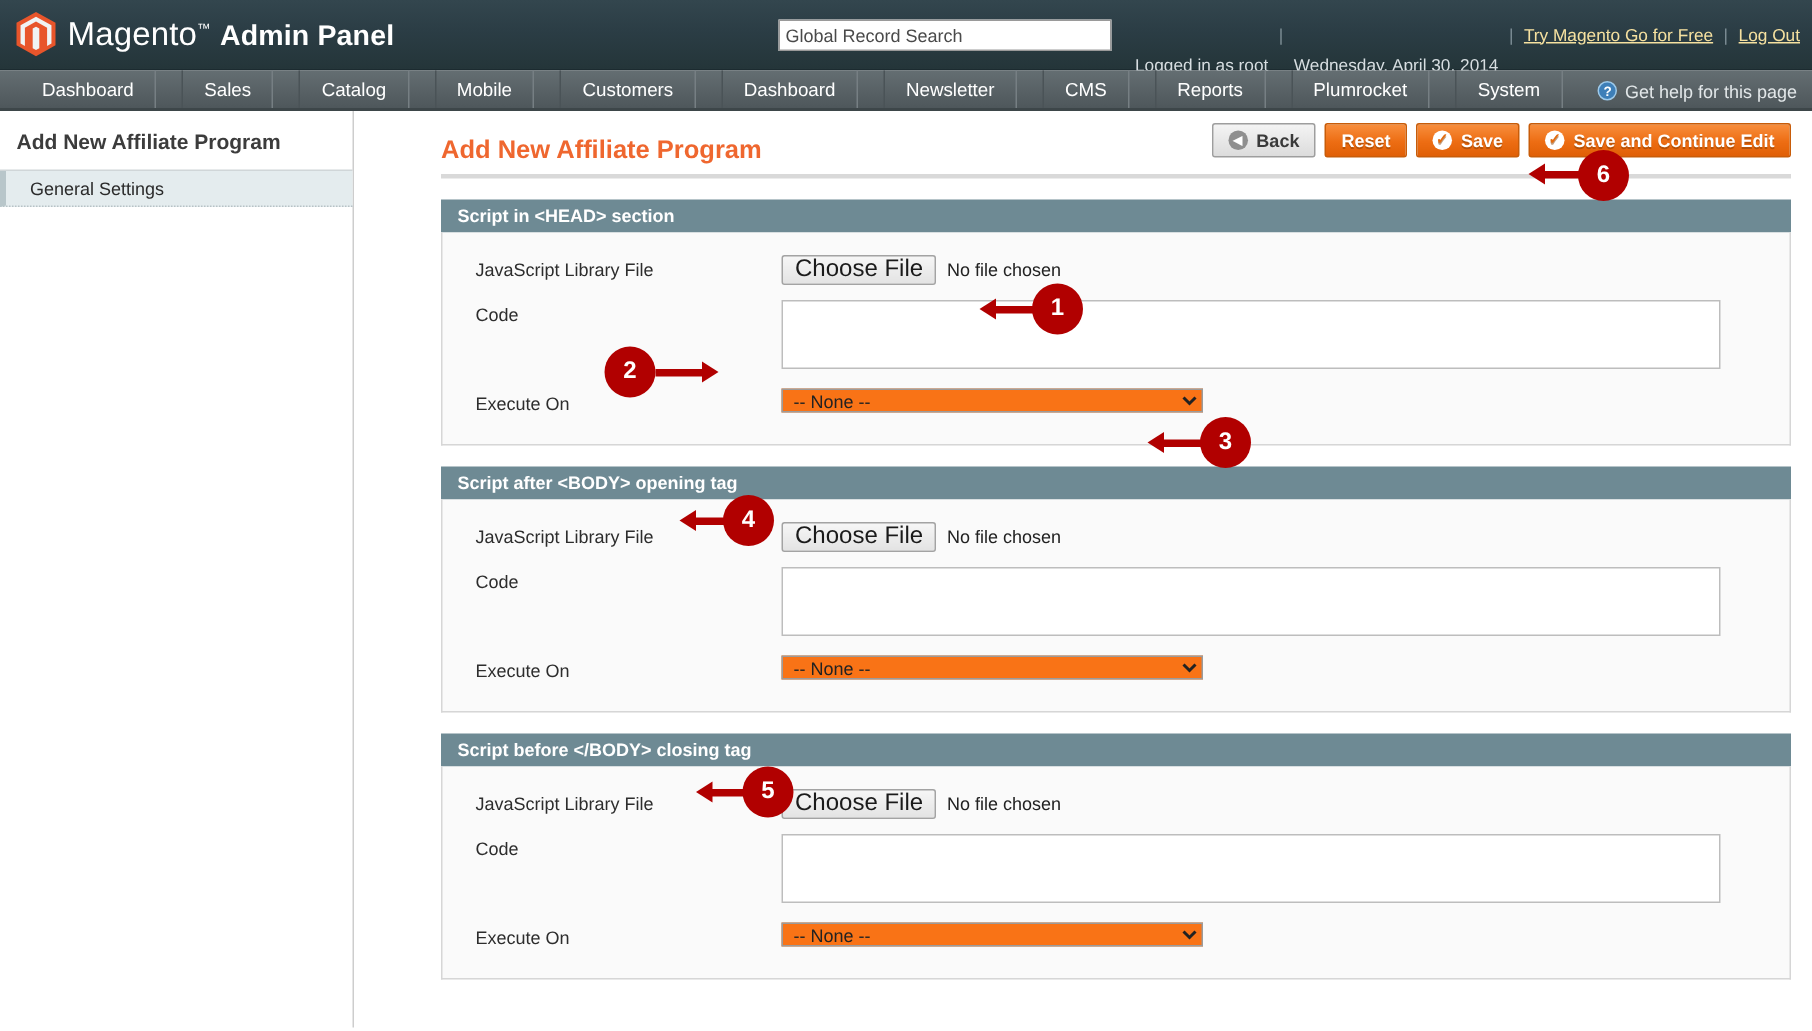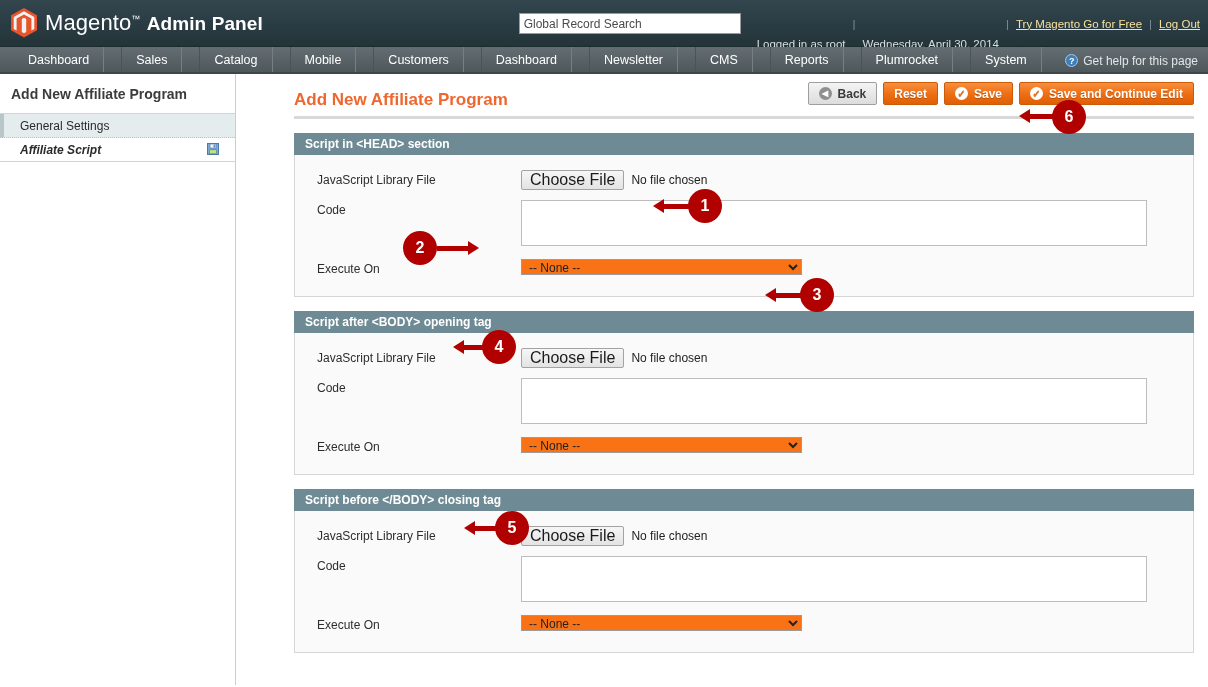--- a/index.html
+++ b/index.html
@@ -347,29 +347,20 @@
   </div>
 
   <div class="content">
 
     <div class="sidebar">
       <div class="sidebar-title">Add New Affiliate Program</div>
       <div class="tab-list">
         <div class="tab-item active">
           <span>General Settings</span>
         </div>
-        <div class="tab-item current">
-          <span>Affiliate Script</span>
-          <svg class="tab-save-icon" viewBox="0 0 12 12">
-            <rect x="0.5" y="0.5" width="11" height="11" fill="#7fa8d4" stroke="#4a7aae"></rect>
-            <rect x="3" y="1" width="6" height="4" fill="#eef4fa" stroke="#4a7aae" stroke-width="0.6"></rect>
-            <rect x="6.6" y="1.6" width="1.6" height="2.8" fill="#5b86b8"></rect>
-            <rect x="2.5" y="6.8" width="7" height="4" fill="#c7e27a" stroke="#4a7aae" stroke-width="0.6"></rect>
-          </svg>
-        </div>
       </div>
     </div>
 
     <div class="main">
 
       <div class="page-head">
         <div class="page-title">Add New Affiliate Program</div>
         <div class="btn-row">
           <div class="btn btn-grey">
             <span class="ic ic-back">◀</span>

